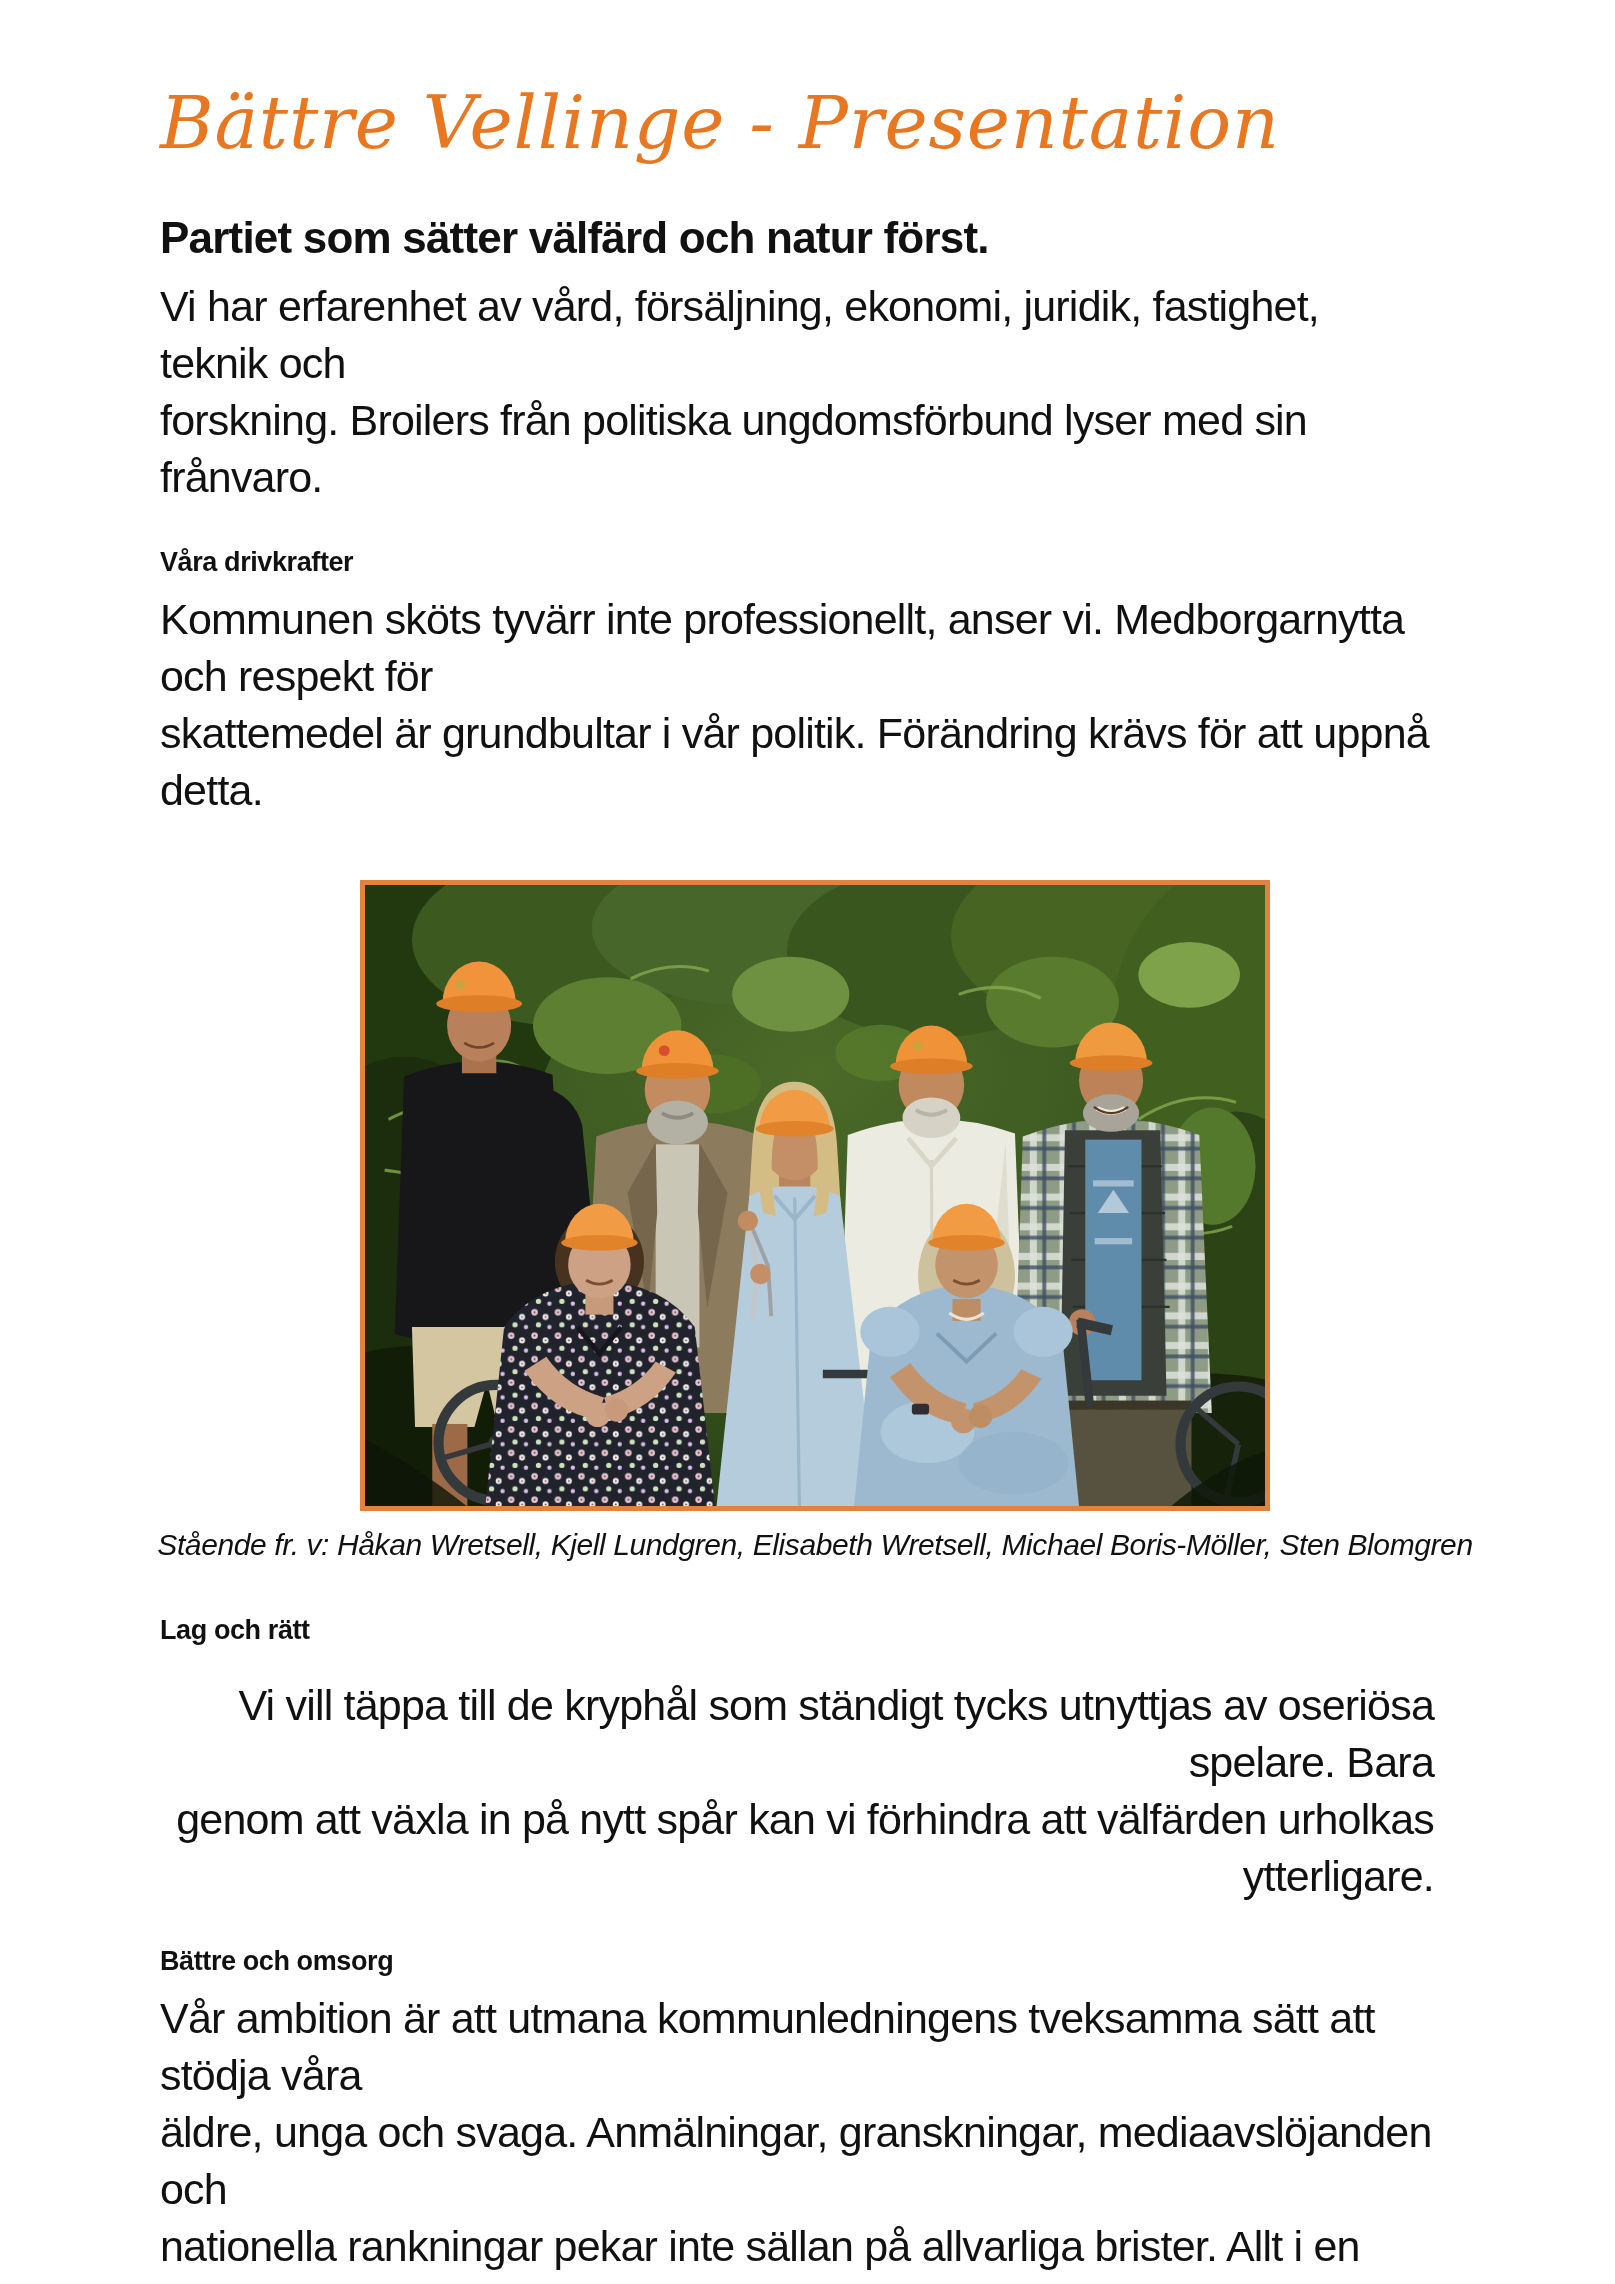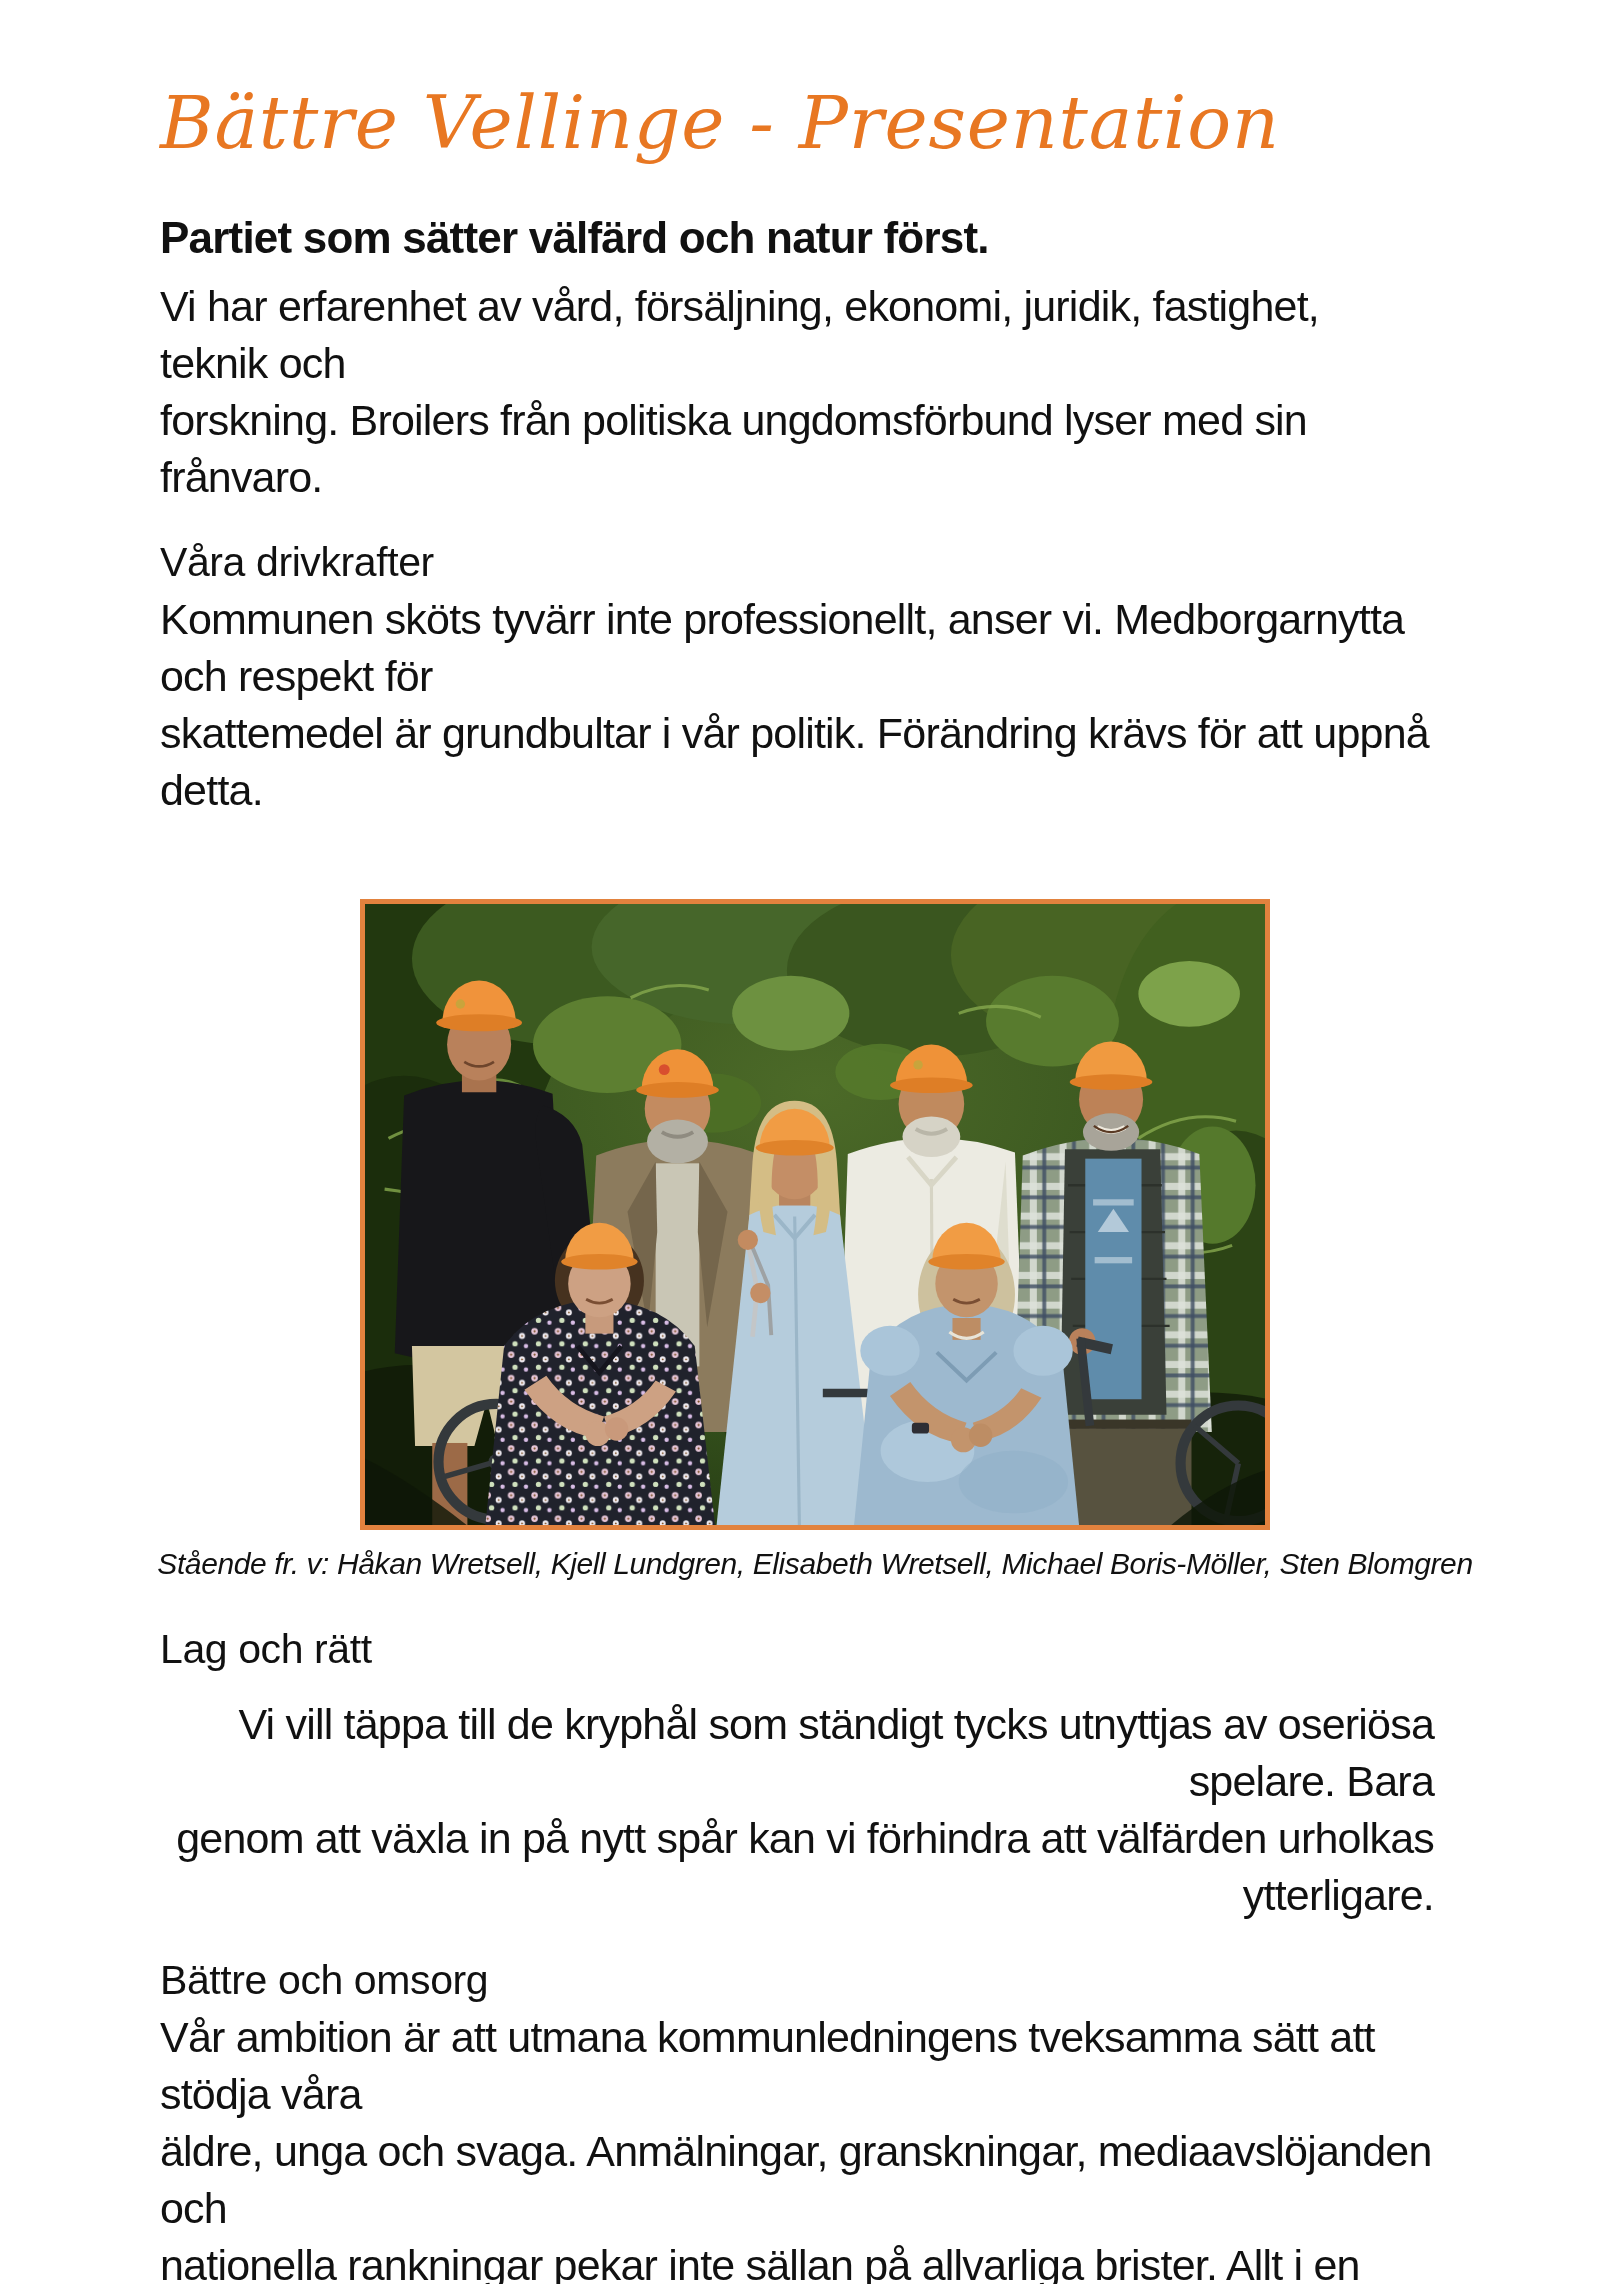--- a/index.html
+++ b/index.html
@@ -29,28 +29,28 @@
     font-weight: bold;
   }
   .para {
     font-size: 43px; line-height: 57px;
     letter-spacing: -0.8px;
     margin: 0;
     white-space: pre-line;
   }
   .intro { margin-bottom: 31px; }
   h2.sec {
-    font-size: 41px; line-height: 50px;
+    font-size: 27px; line-height: 50px;
     letter-spacing: -0.4px;
     margin: 31px 0 4.7px 0;
-    font-weight: normal;
+    font-weight: bold;
   }
   .para-gap { margin-top: 22px; text-align: right; }
 
-  figure.photo-figure { margin: 72px 0 0 192px; padding: 8px; width: 911px; }
+  figure.photo-figure { margin: 53px 0 0 192px; padding: 8px; width: 911px; }
   .photo-frame {
     width: 900px; height: 621px;
     border: 5.5px solid #E2823E;
     background: #33491c;
   }
   .photo-frame svg { display: block; }
   figcaption.caption {
     display: block;
     width: 1328px;
     margin: 12.5px 0 0 -209px;

